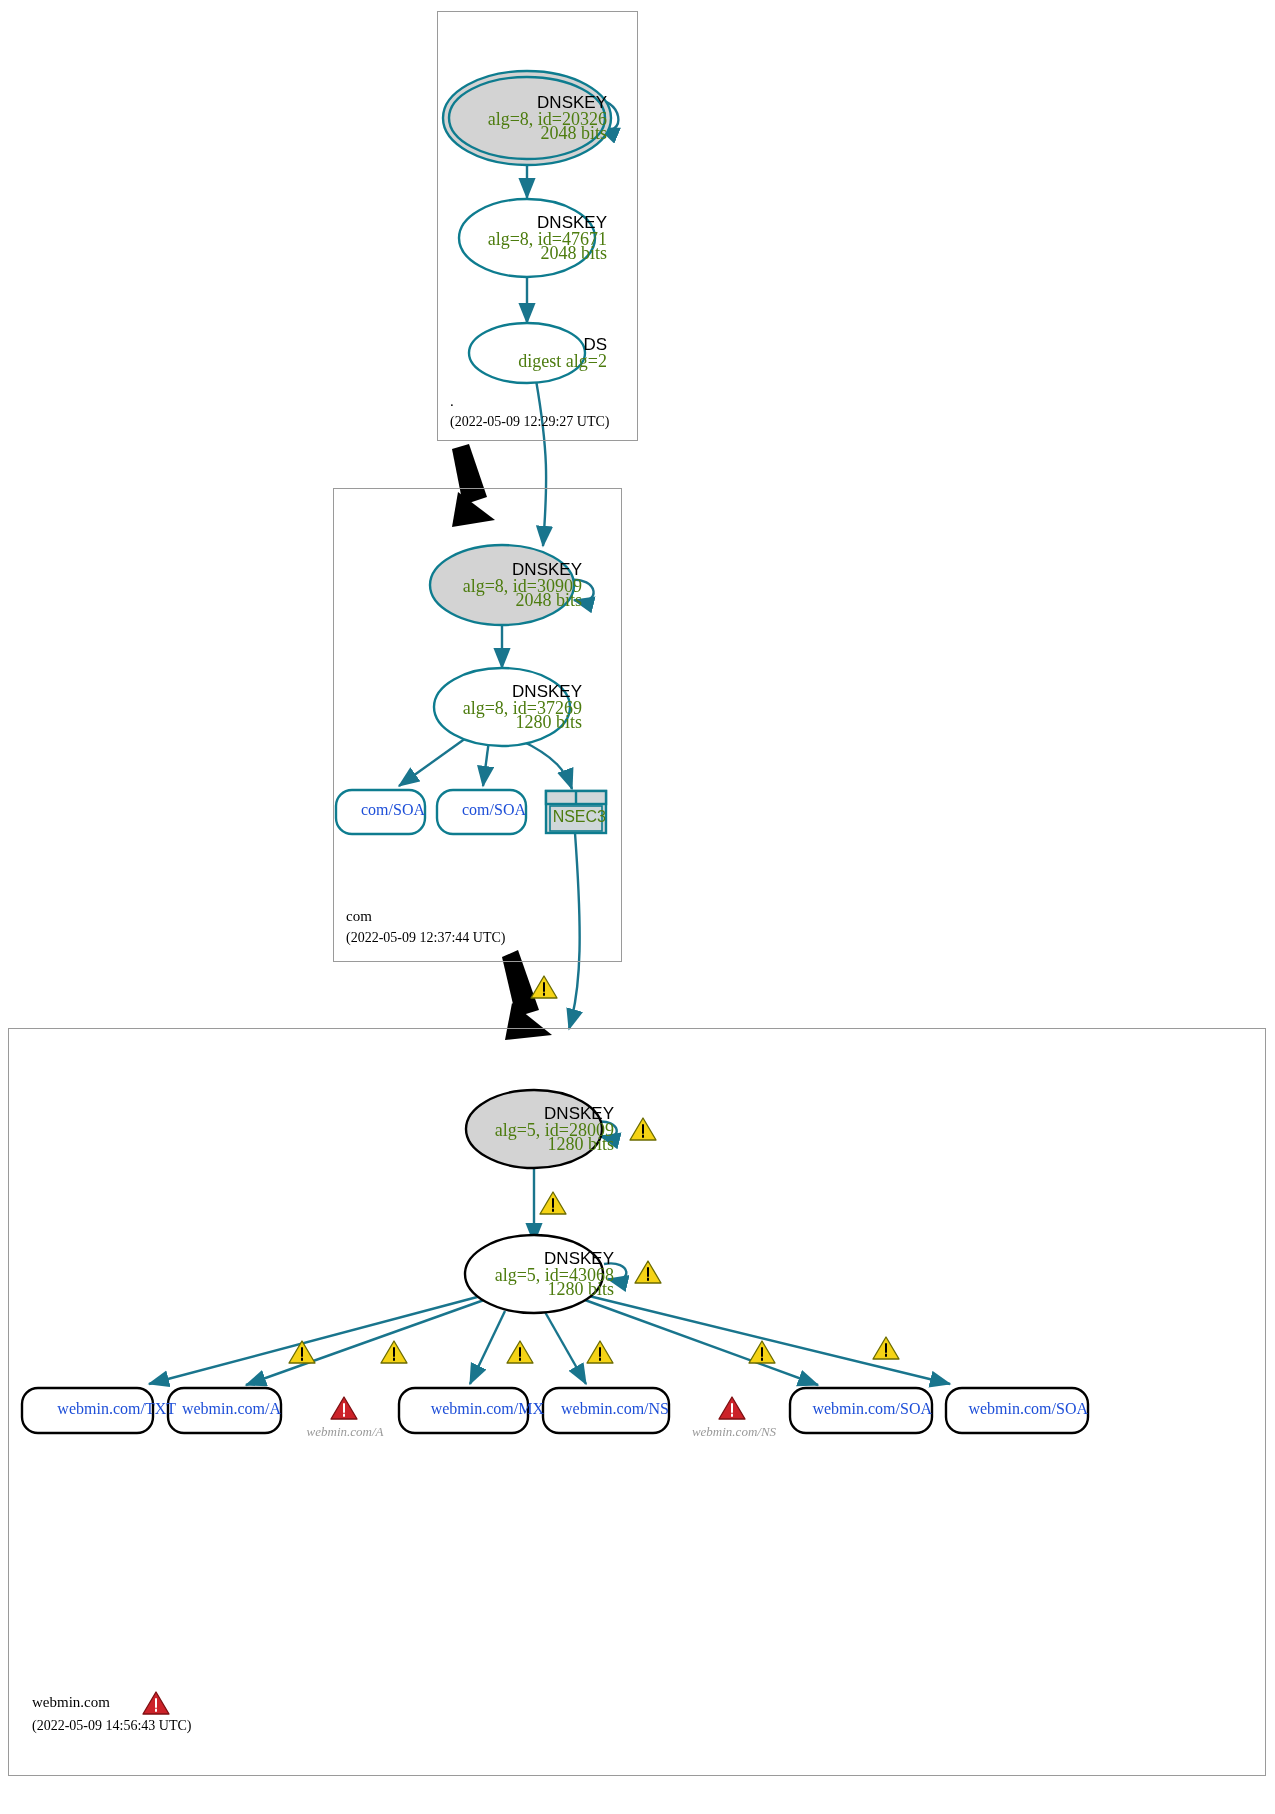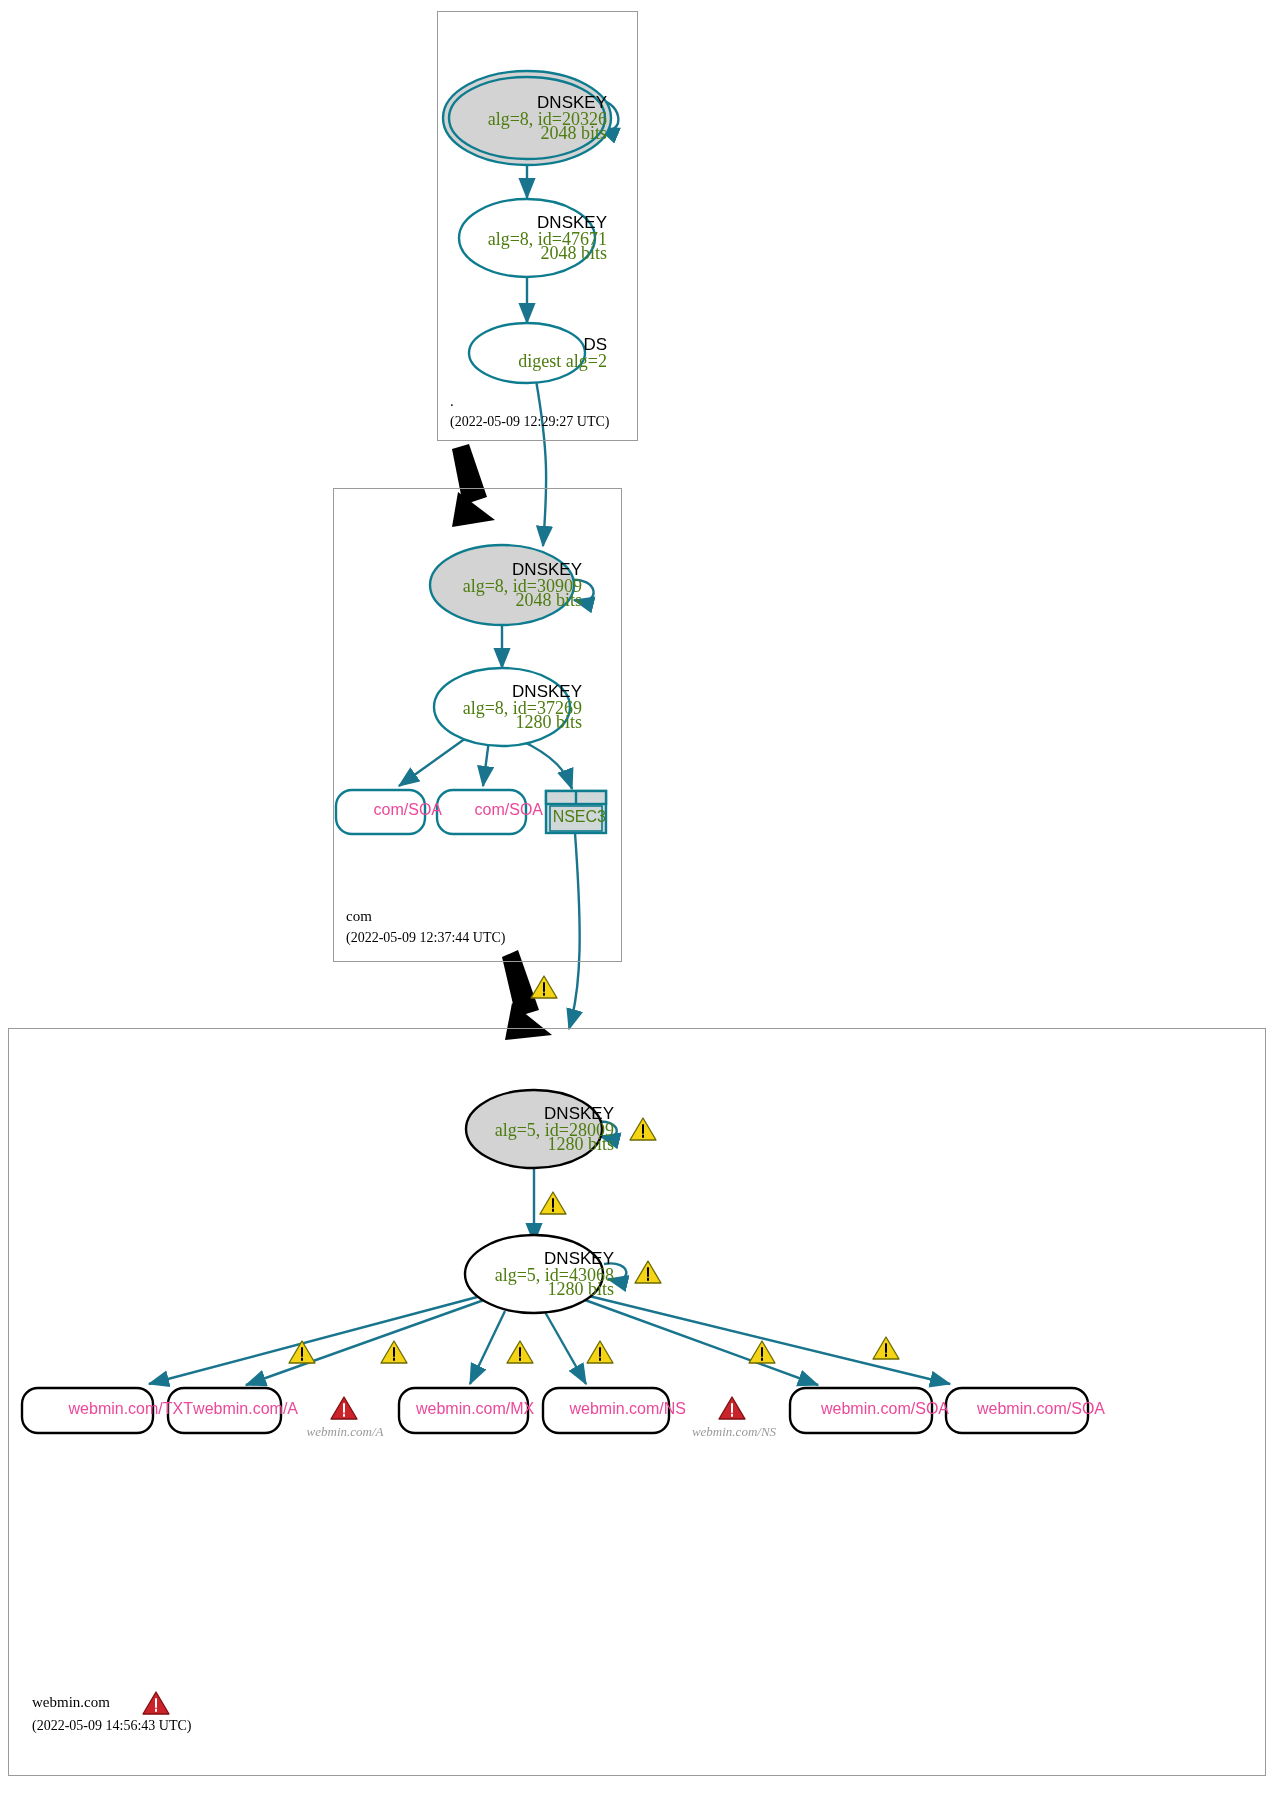--- a/index.html
+++ b/index.html
@@ -14,21 +14,21 @@
   .zone-box{position:absolute;border:1px solid #9a9a9a;background:transparent;box-sizing:border-box;}
 
   .zone-label{position:absolute;font-family:"Liberation Serif", serif;color:#000;white-space:nowrap;}
   .zone-name{font-size:15px;}
   .zone-time{font-size:14px;text-align:right;}
 
   
   .nlabel{position:absolute;text-align:right;pointer-events:none;white-space:nowrap;}
   .nl-title{font-family:"Liberation Sans", sans-serif;font-size:17px;color:#000;line-height:18px;}
   .nl-sub{font-family:"Liberation Serif", serif;font-size:18px;color:#4d7c0f;line-height:14px;}
-  .rr-label{font-family:Liberation Sans, sans-serif;font-size:16px;color:#ec4899;padding-left:17px;}
+  .rr-label{font-family:Liberation Serif, serif;font-size:16px;color:#1d4ed8;}
   .nsec-label{font-family:"Liberation Sans", sans-serif;font-size:16px;color:#4d7c0f;}
   .err-text{font-family:"Liberation Serif", serif;font-style:italic;font-size:13px;color:#9a9a9a;white-space:nowrap;}
 
   .icon-wrap{position:absolute;}
 </style>
 </head>
 <body>
 
 <div id="stage">
 
@@ -173,21 +173,21 @@
   </div>
 
   <div class="nlabel" style="left:454px;top:1250px;width:160px;">
     <div class="nl-title">DNSKEY</div>
     <div class="nl-sub">alg=5, id=43068</div>
     <div class="nl-sub">1280 bits</div>
   </div>
 
   <div class="nlabel rr-label" style="left:22px;top:1400px;width:154px;">webmin.com/TXT</div>
   <div class="nlabel rr-label" style="left:168px;top:1400px;width:113px;">webmin.com/A</div>
-  <div class="nlabel rr-label" style="left:399px;top:1400px;width:107px;">webmin.com/MX</div>
+  <div class="nlabel rr-label" style="left:399px;top:1400px;width:145px;">webmin.com/MX</div>
   <div class="nlabel rr-label" style="left:543px;top:1400px;width:126px;">webmin.com/NS</div>
   <div class="nlabel rr-label" style="left:790px;top:1400px;width:142px;">webmin.com/SOA</div>
   <div class="nlabel rr-label" style="left:946px;top:1400px;width:142px;">webmin.com/SOA</div>
 
   <div class="icon-wrap" style="left:530px;top:974px;width:28px;height:26px;">
     <svg width="28" height="26" viewBox="0 0 28 26">
         <path d="M14 2 L27 24 L1 24 Z" fill="#f5d315" stroke="#6b6b00" stroke-width="1.3" stroke-linejoin="round"></path>
         <path d="M14 9 L14 17 M14 19.4 L14 21" stroke="#000" stroke-width="2" stroke-linecap="round"></path>
       </svg>
   </div>

